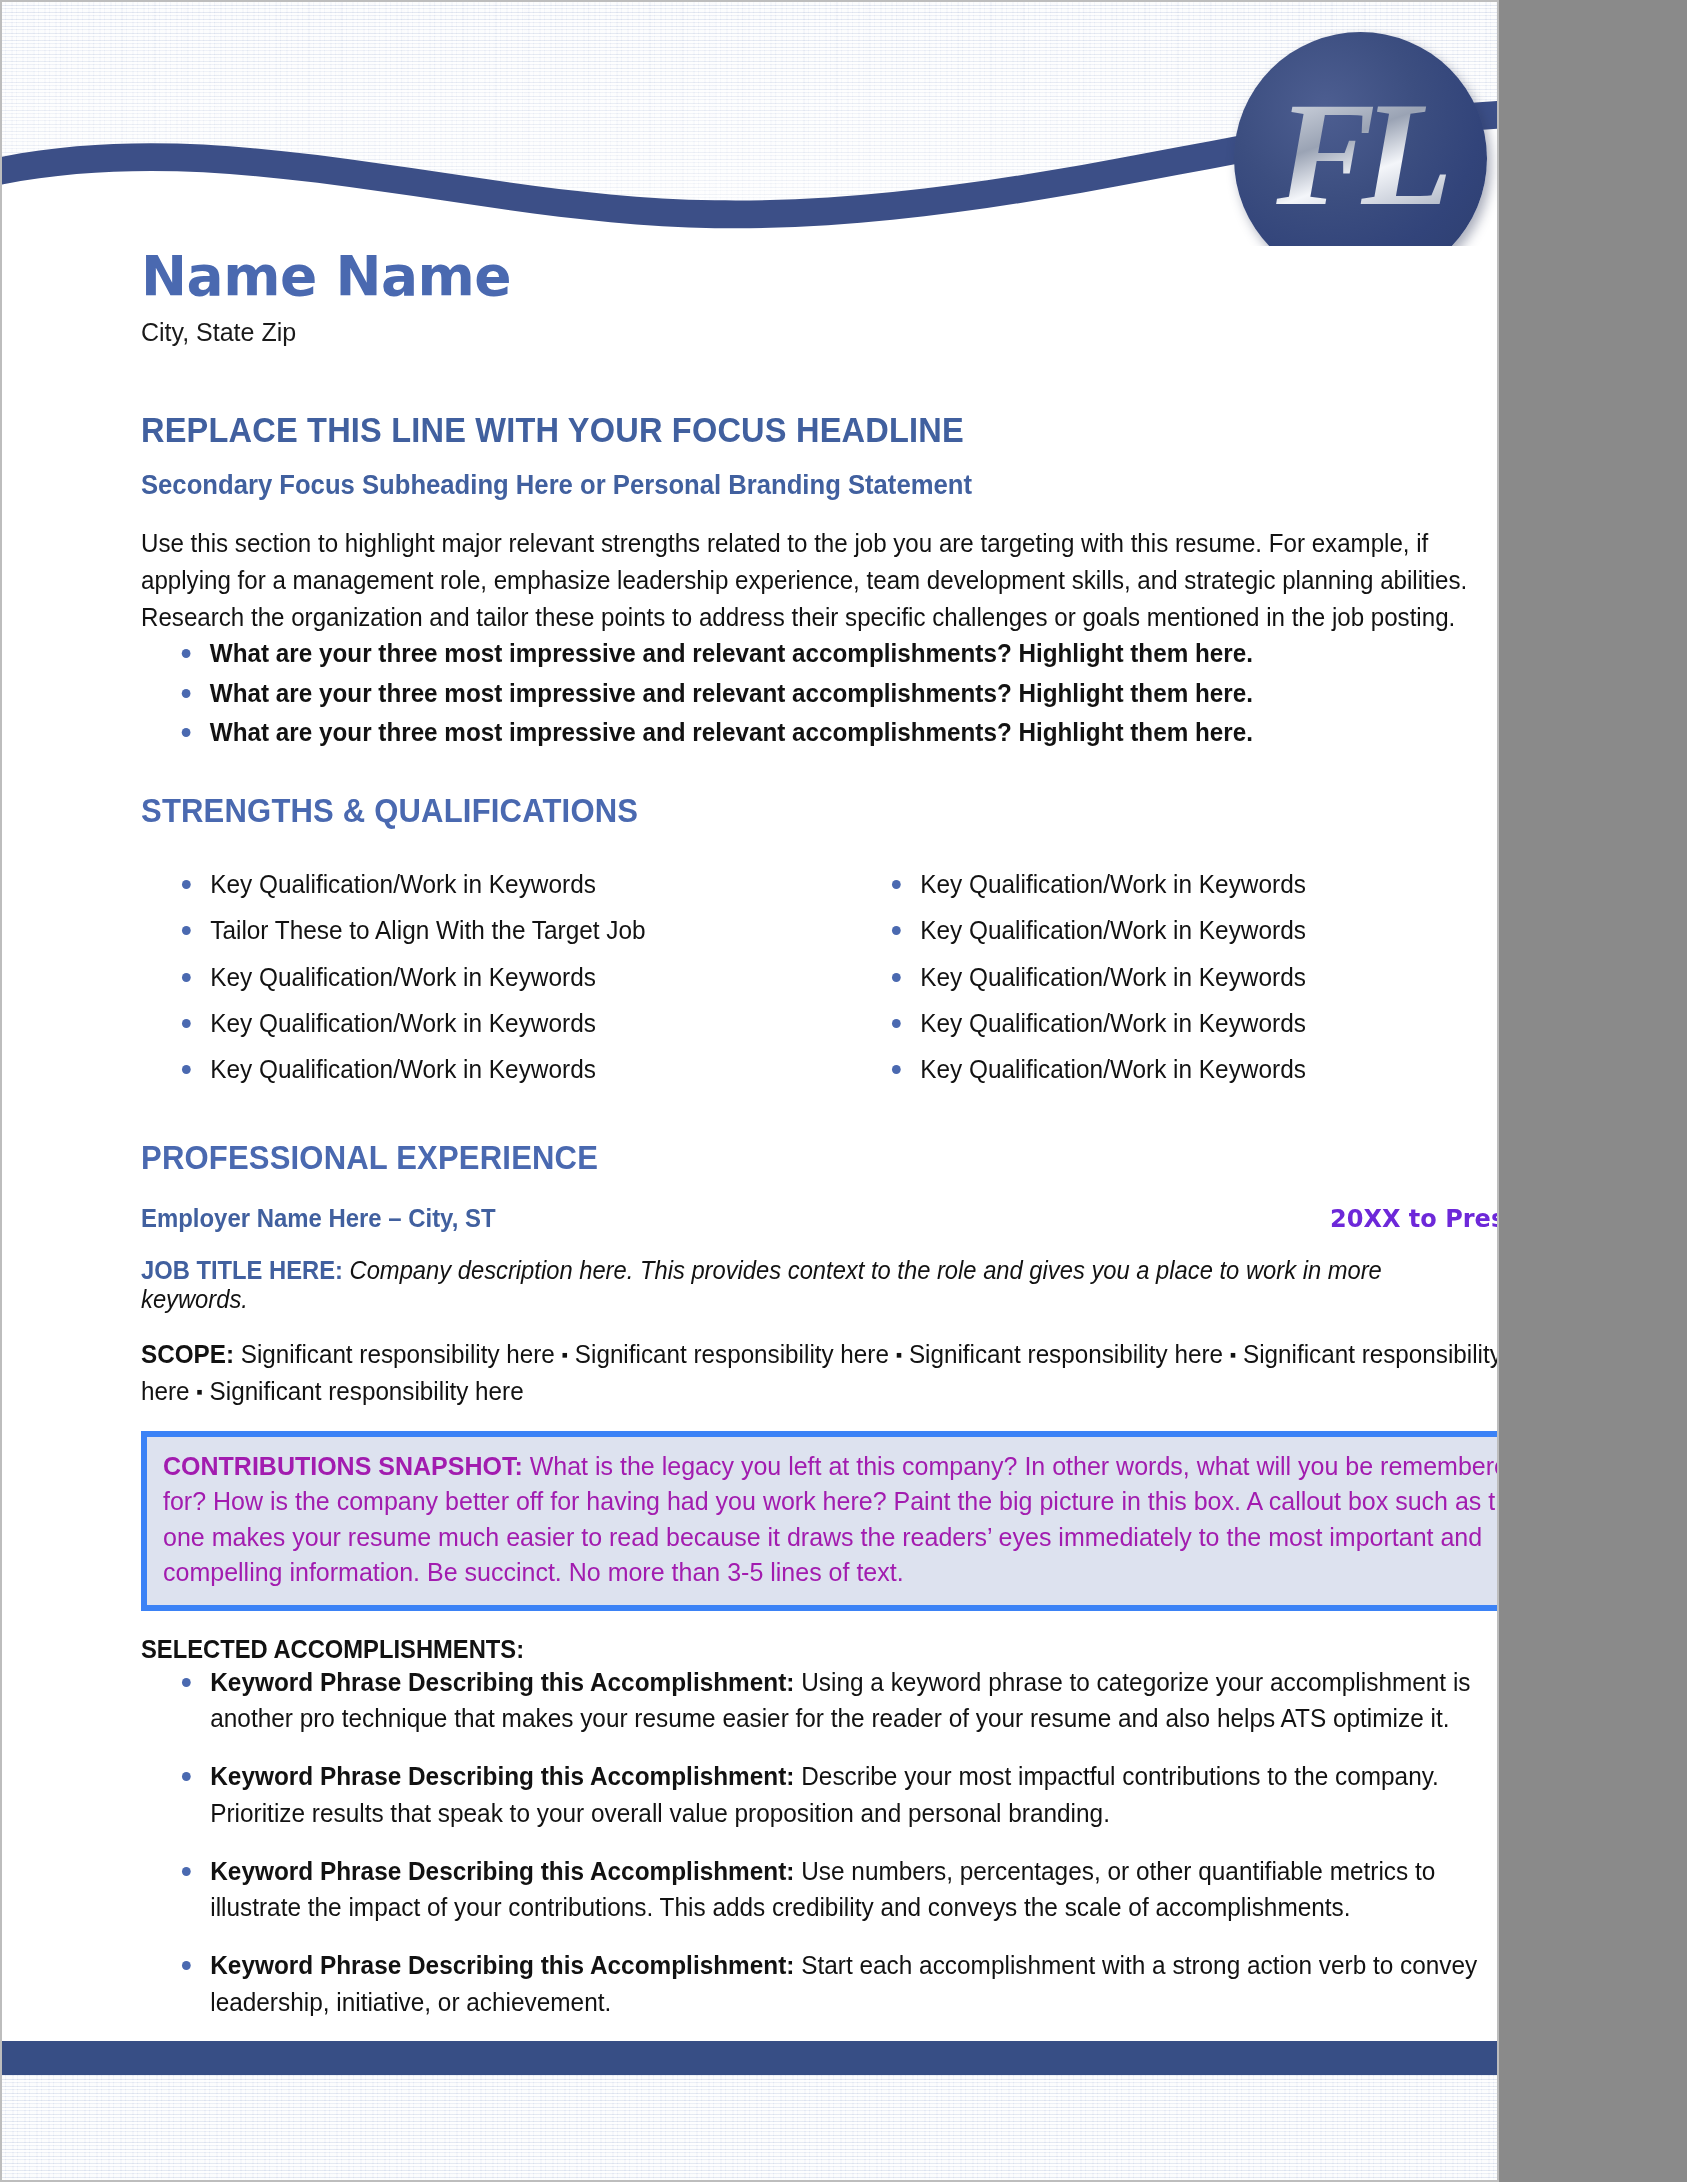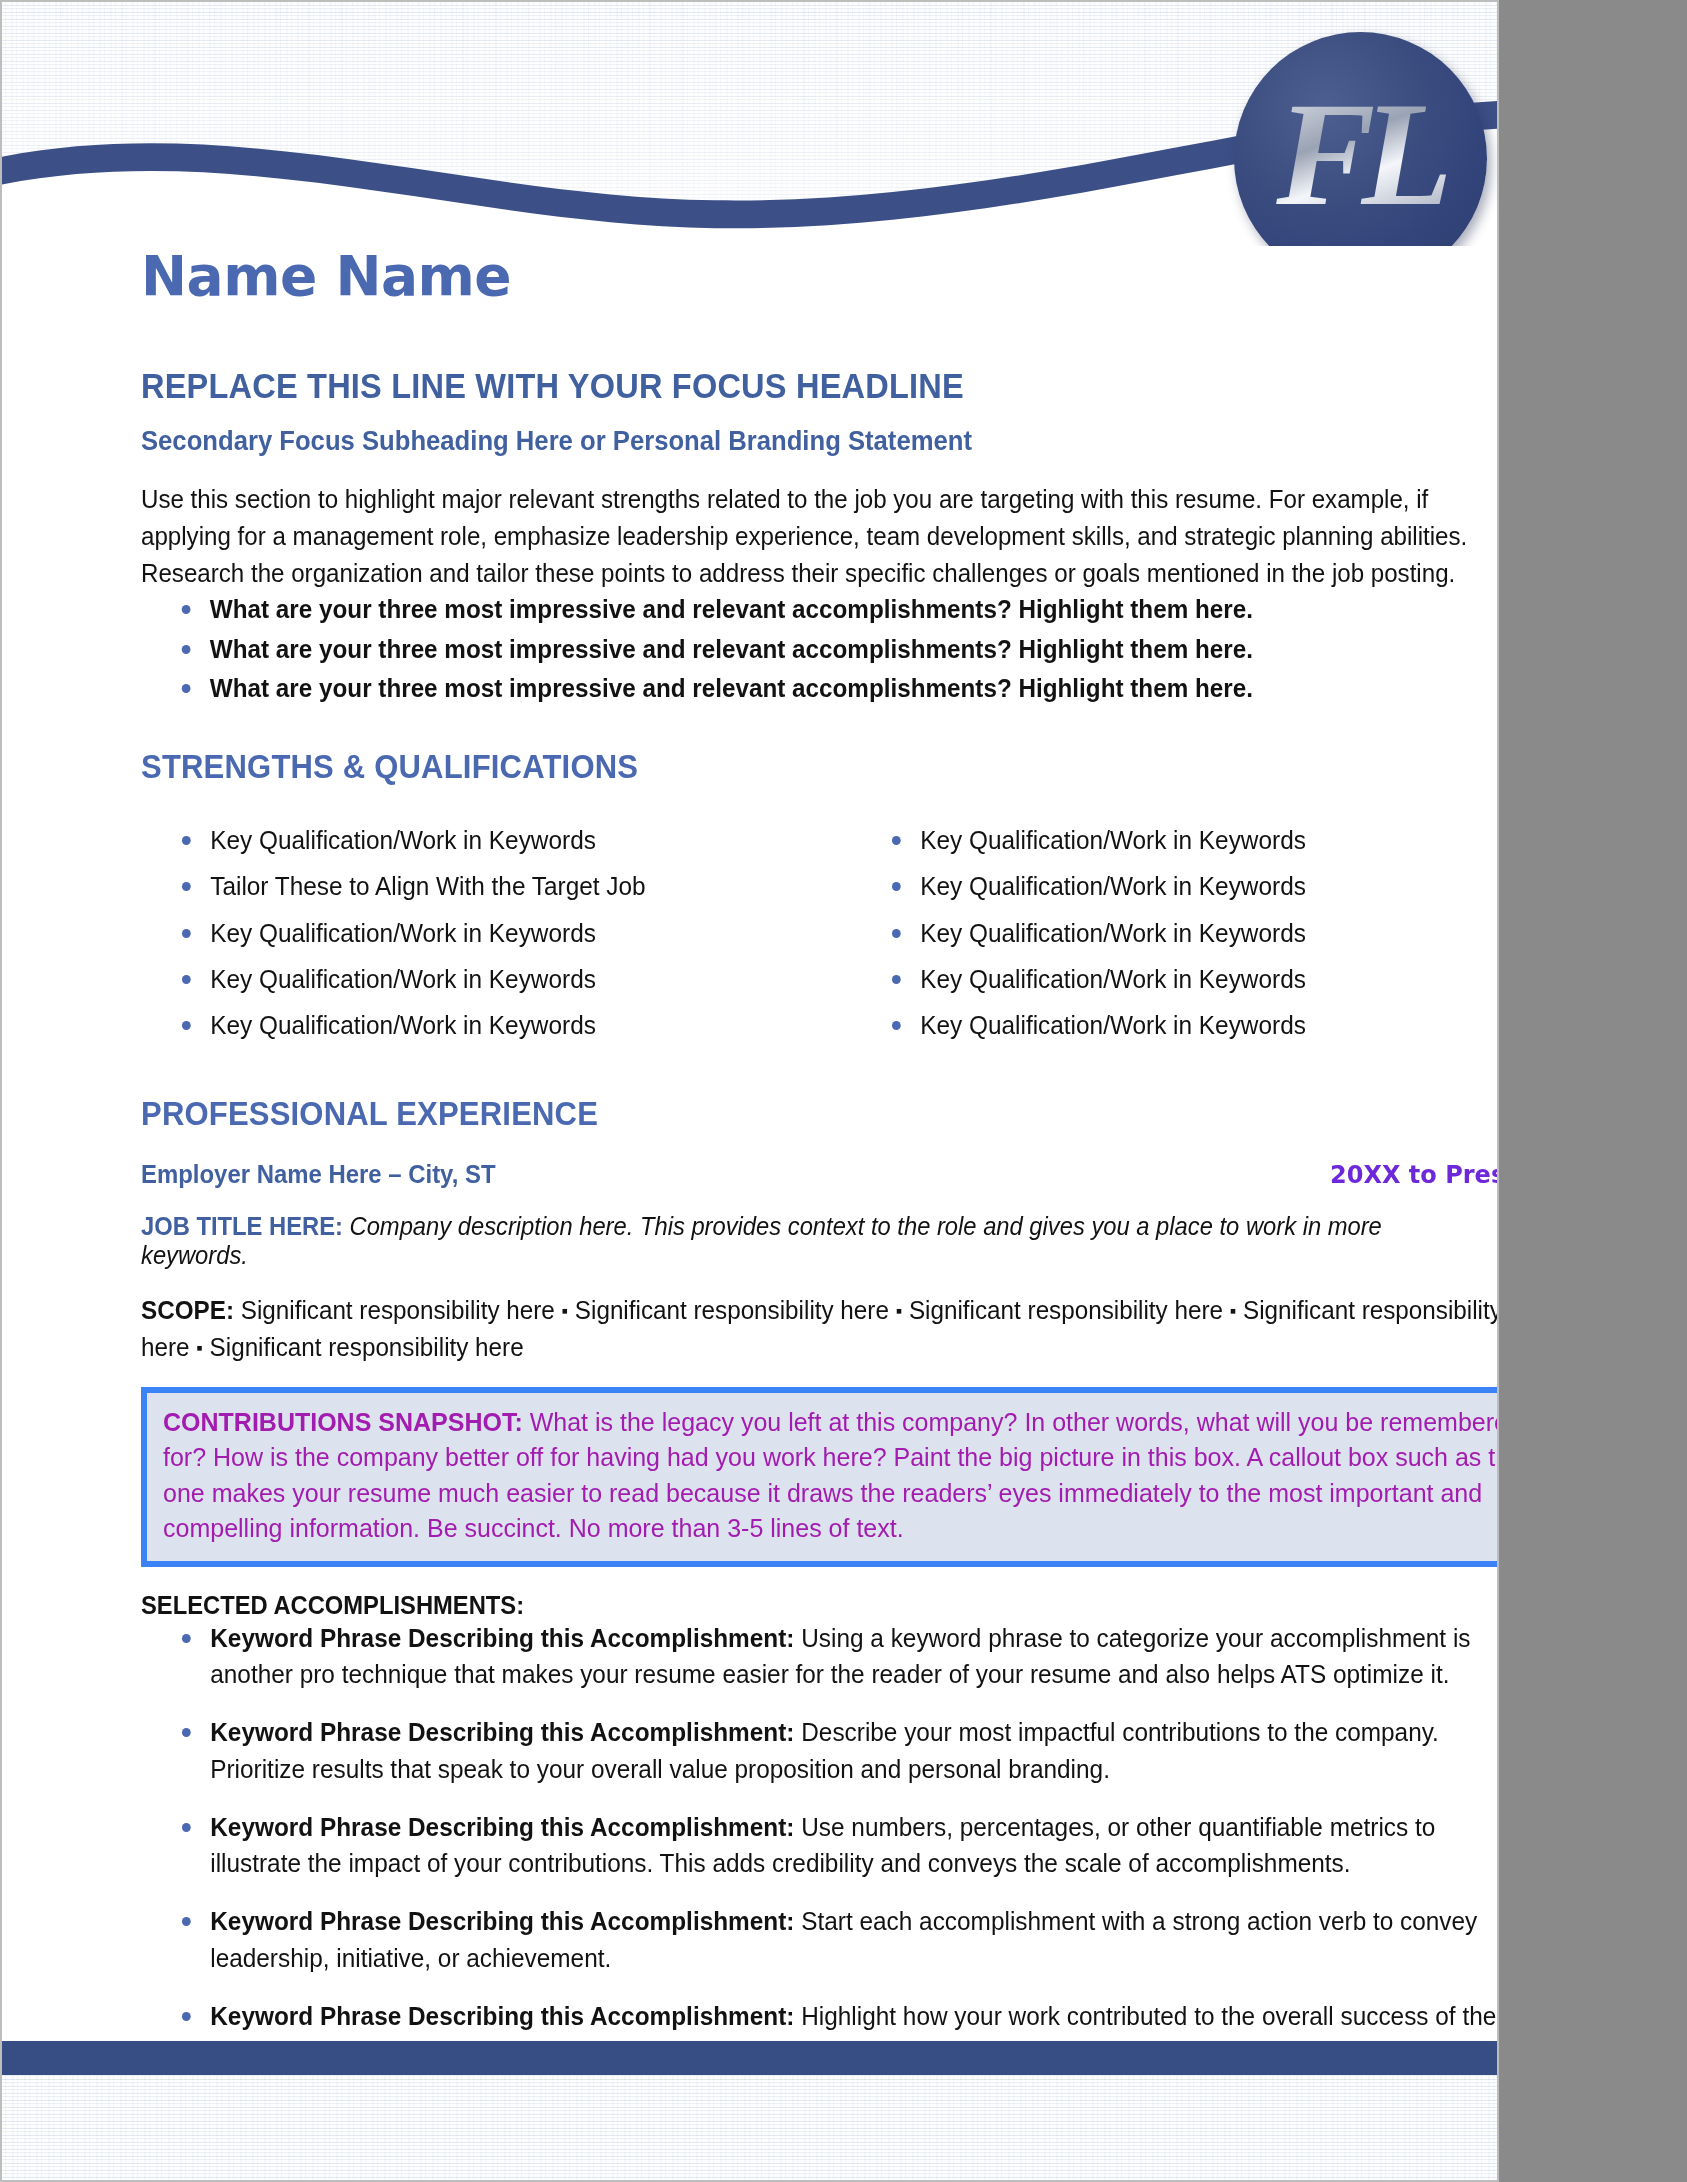--- a/index.html
+++ b/index.html
@@ -334,20 +334,21 @@
     <div class="logo-wrap">
       <div class="logo-circle"></div>
       <div class="logo-mono">FL</div>
     </div>
   </div>
 
   <div class="content">
 
     <div class="name">Name Name</div>
 
+    <div class="contact-line">City, State Zip</div>
 
     <div class="headline">REPLACE THIS LINE WITH YOUR FOCUS HEADLINE</div>
     <div class="subheading">Secondary Focus Subheading Here or Personal Branding Statement</div>
     <div class="body-para">Use this section to highlight major relevant strengths related to the job you are targeting with this resume. For example, if applying for a management role, emphasize leadership experience, team development skills, and strategic planning abilities. Research the organization and tailor these points to address their specific challenges or goals mentioned in the job posting.</div>
 
     <ul class="bullets summary-bullets">
       <li>What are your three most impressive and relevant accomplishments? Highlight them here.</li>
       <li>What are your three most impressive and relevant accomplishments? Highlight them here.</li>
       <li>What are your three most impressive and relevant accomplishments? Highlight them here.</li>
     </ul>

